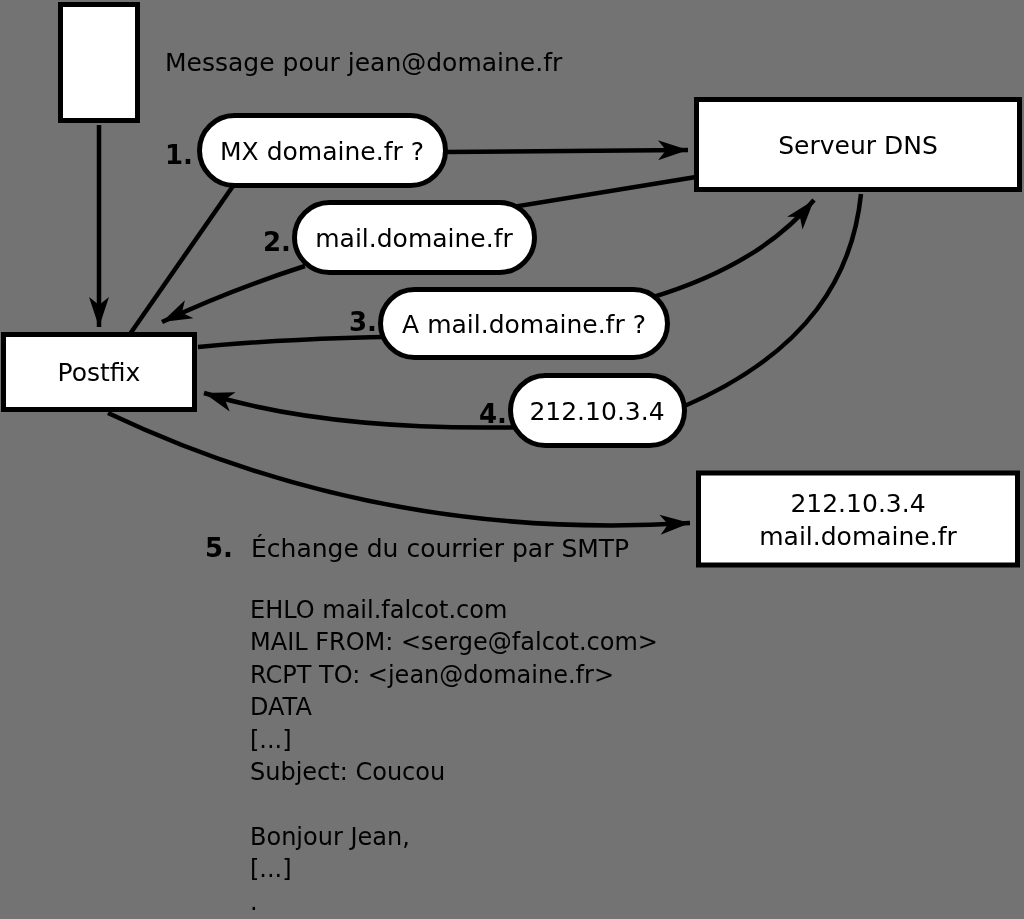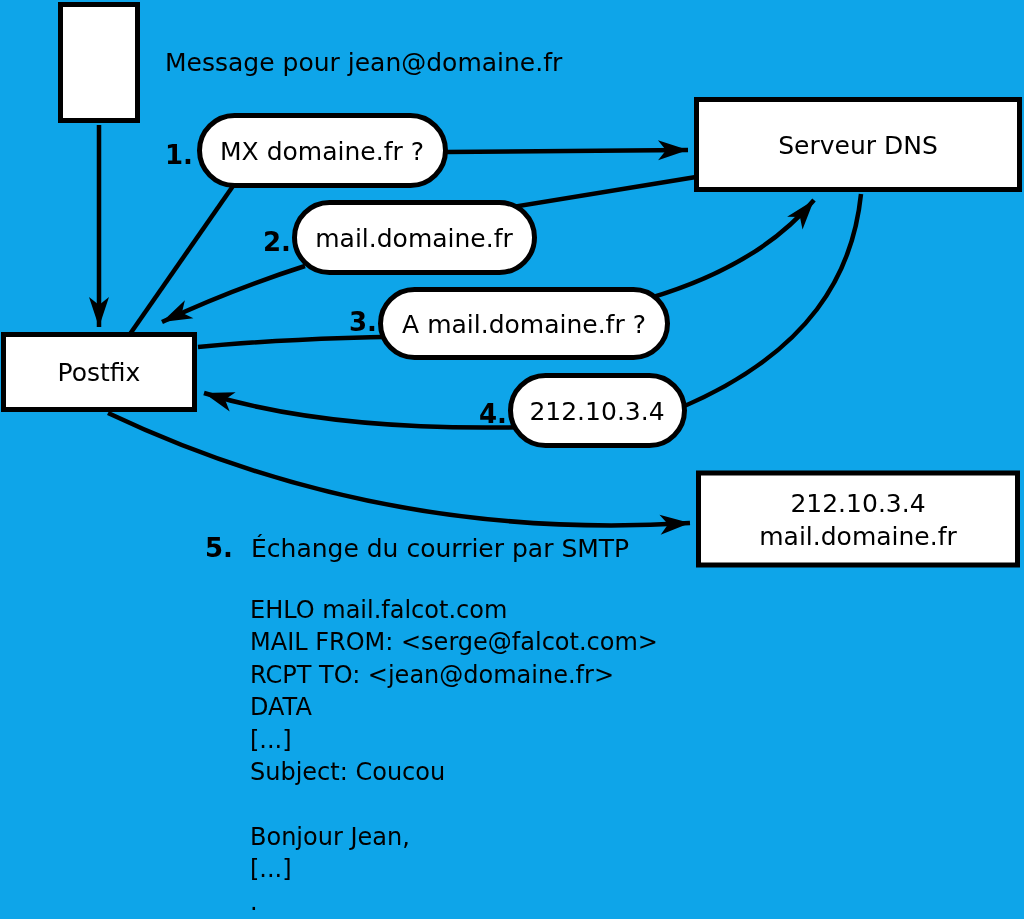--- a/index.html
+++ b/index.html
@@ -4,21 +4,21 @@
 <style>
   html, body {
     margin: 0;
     padding: 0;
     background: #ffffff;
   }
   .stage {
     position: relative;
     width: 1024px;
     height: 919px;
-    background: #0ea5e9;
+    background: #737373;
     overflow: hidden;
   }
   svg { display: block; }
   text {
     font-family: "DejaVu Sans", "Liberation Sans", sans-serif;
     fill: #000000;
   }
   .lbl  { font-size: 25px; }
   .smtp { font-size: 24px; }
   .num  { font-size: 26px; font-weight: bold; }

